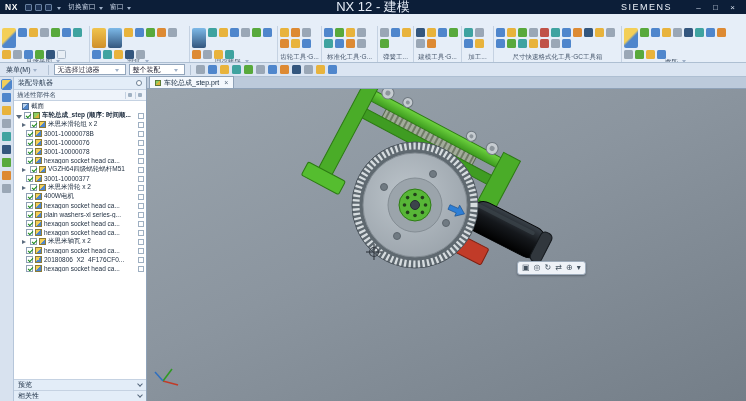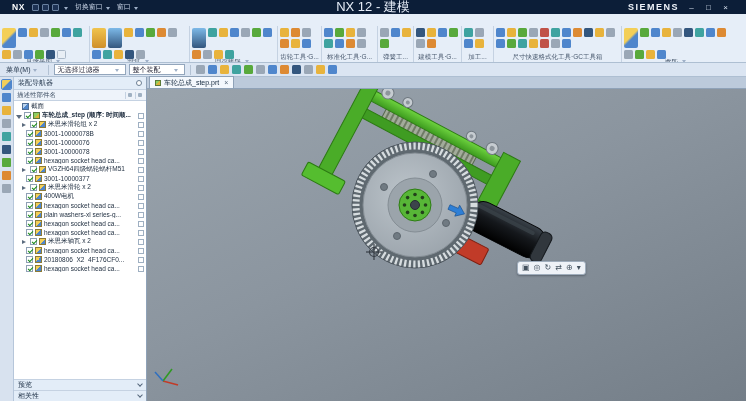--- a/index.html
+++ b/index.html
@@ -1,25 +1,25 @@
 <!DOCTYPE html>
 <html><head>
 <meta charset="utf-8">
 <style>
 *{margin:0;padding:0;box-sizing:border-box}
 body{font-family:"Liberation Sans",sans-serif;background:#555}
 #app{position:relative;width:746px;height:401px;background:#e6eef8;overflow:hidden;font-size:7px;color:#223;margin:0 auto}
 
-.titlebar{position:absolute;left:0;top:0;width:746px;height:14px;background:#0c1e38;display:flex;align-items:center;padding:0 12px;color:#d6e0ee}
+.titlebar{position:absolute;left:0;top:0;width:746px;height:14px;background:#0c1e38;display:flex;align-items:center;padding:0 5px;color:#d6e0ee}
 .logo{font-weight:bold;font-size:8.5px;color:#fff;letter-spacing:.5px;margin-right:7px}
 .qa{width:7px;height:7px;border:1px solid #68809f;border-radius:1px;margin-right:3px;background:#1d3254}
 .tlabel{font-size:7px;margin:0 1px 0 4px;color:#c4d0e2;white-space:nowrap}
 .caret{width:0;height:0;border:2.5px solid transparent;border-top:3px solid #9fb0c8;display:inline-block;margin:4px 3px 0 2px}
 .title-center{position:absolute;left:200px;right:200px;text-align:center;font-size:13px;color:#e6edf8}
-.brand{font-weight:bold;font-size:9px;letter-spacing:1.5px;color:#eef3fa;margin-left:auto;margin-right:4px}
+.brand{font-weight:normal;font-size:9px;letter-spacing:1.5px;color:#eef3fa;margin-left:auto;margin-right:18px}
 .winbtn{width:17px;height:14px;display:flex;align-items:center;justify-content:center;font-size:8px;color:#d6e0ee}
 
 .tabrow{position:absolute;top:14px;left:0;width:746px;height:12px;background:#d2dff0;display:flex;align-items:stretch;font-size:7.5px;border-bottom:1px solid #b6c6da}
 .ftab{background:#2f6bc2;color:#fff;padding:0 9px;display:flex;align-items:center}
 .rtab{padding:0 7px;display:flex;align-items:center;color:#1d3046}
 .rtab.active{background:#f4f8fd;border:1px solid #9eb3cb;border-bottom:none}
 
 .ribbon{position:absolute;top:26px;left:0;width:746px;height:37px;background:#e6eef8;display:flex;border-bottom:1px solid #aebfd2}
 .rgroup{border-right:1px solid #c5d2e2;display:flex;flex-direction:column;padding:2px 2px 0;flex:0 0 auto}
 .chips{flex:1;display:flex;flex-wrap:wrap;align-content:flex-start;gap:2px}

